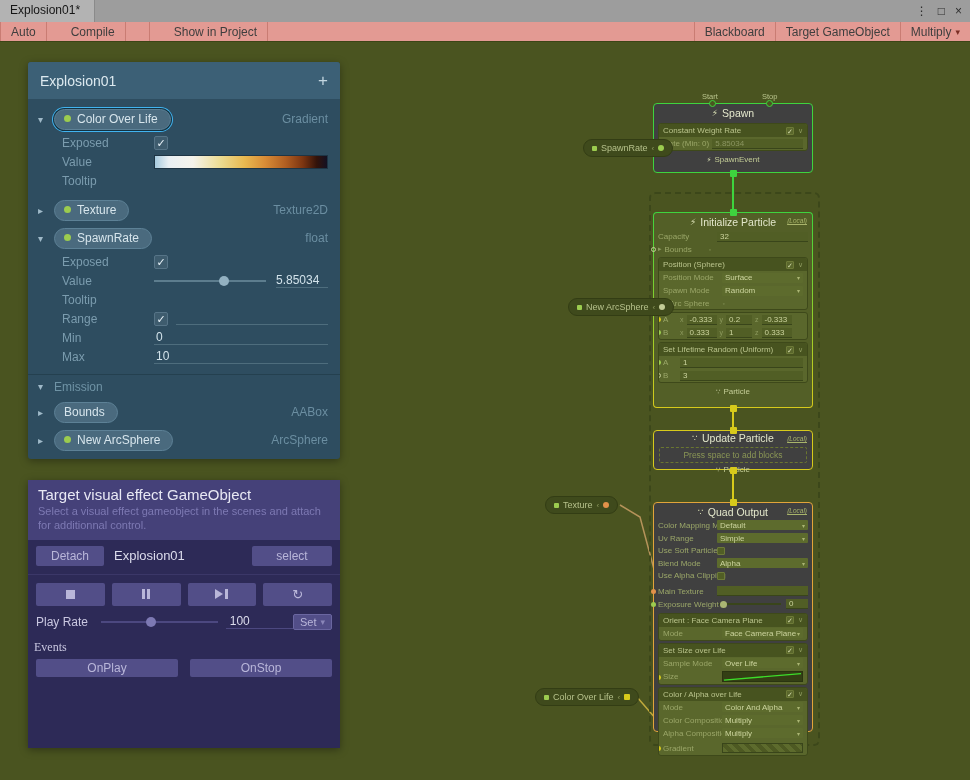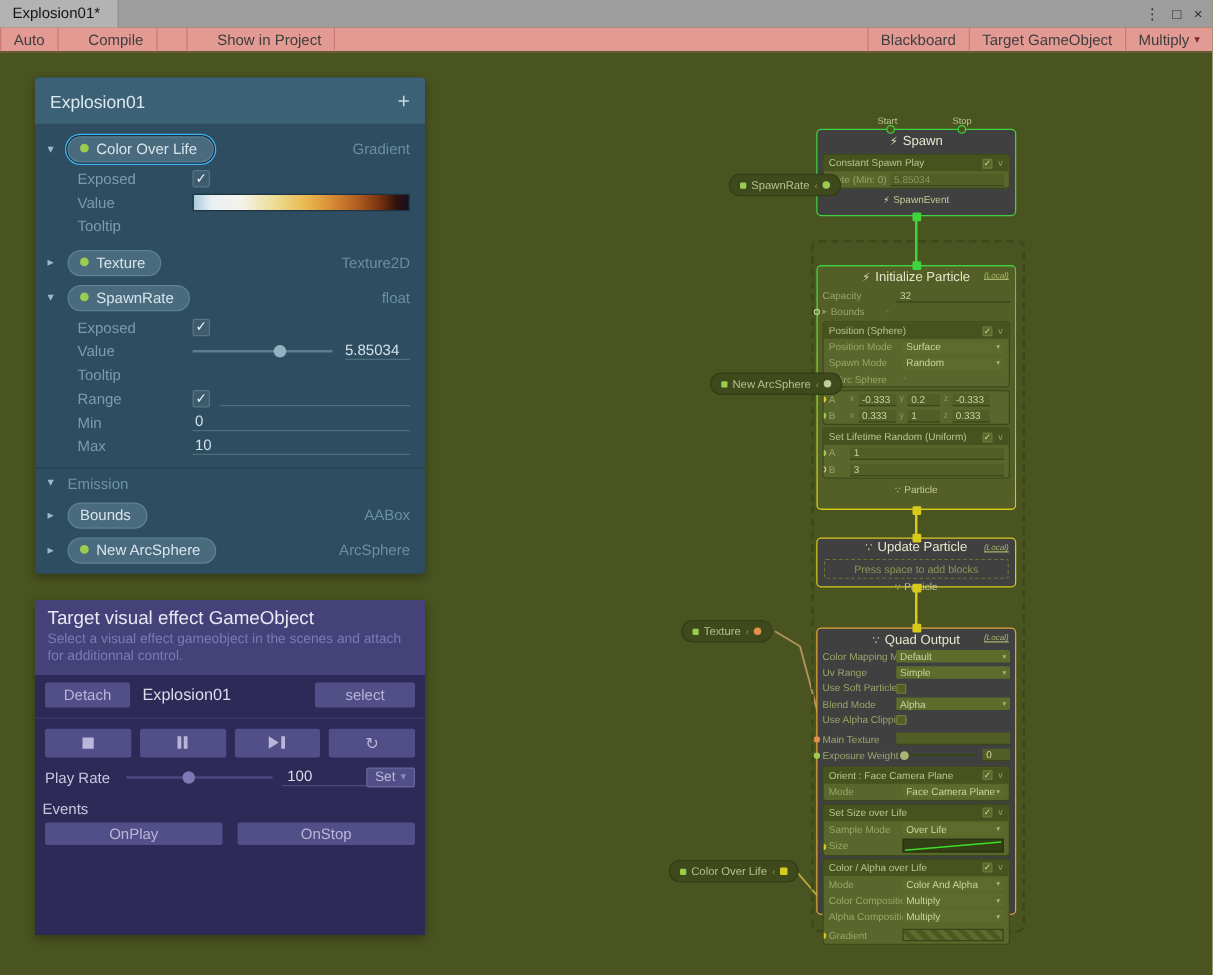--- a/index.html
+++ b/index.html
@@ -61,21 +61,21 @@
   .i-stop { width:9px; height:9px; background:#b9b6d9; }
   .i-bar { width:3px; height:10px; background:#b9b6d9; }
   .i-tri { width:0; height:0; border-left:8px solid #b9b6d9; border-top:5px solid transparent; border-bottom:5px solid transparent; }
   .i-loop { color:#b9b6d9; font-size:13px; line-height:1; }
   .rate-row { display:flex; align-items:center; padding:4px 8px 2px 4px; }
   .rate-lbl { color:#c9c7e0; font-size:12px; width:62px; padding-left:4px; }
   .rate-track { width:118px; height:2px; background:#4c4880; position:relative; margin:0 8px; }
   .rate-handle { position:absolute; top:-4px; width:10px; height:10px; border-radius:50%; background:#7d79b3; }
   .rate-val { width:68px; color:#dcdcec; font-size:12px; border-bottom:1px solid #4c4880; padding-left:4px; }
   .set-btn { margin-left:auto; background:#524e88; border:1px solid #6a66a0; border-radius:2px; color:#b9b6d9; font-size:11px; padding:1px 6px; display:flex; gap:4px; align-items:center; }
-  .ev-lbl { color:#c9c7e0; font-size:12px; padding:8px 8px 2px 6px; }
+  .ev-lbl { color:#c9c7e0; font-size:12px; padding:8px 8px 2px 6px;font-family:Liberation Serif, serif; }
   .ev-row { display:flex; gap:12px; padding:2px 8px; }
   .ev-btn { flex:1; height:18px; background:#524e88; border-radius:2px; color:#b9b6d9; font-size:12px; text-align:center; line-height:18px; }
 
   
   svg.edges { position:absolute; left:0; top:0; pointer-events:none; }
   .sys-bound { position:absolute; left:649px; top:192px; width:171px; height:554px; border:2px dashed #3c471a; border-radius:6px; }
 
   .node { position:absolute; background:#404040; border-radius:4px; font-size:8px; }
   .nb-green { border:1.5px solid #3ed43e; }
   .nb-yellow { border:1.5px solid #d7ca1b; }
@@ -167,21 +167,21 @@
     <span class="top-lbl" style="left:48px; top:-12px;">Start</span>
     <span class="top-lbl" style="left:108px; top:-12px;">Stop</span>
     <span class="port-ring" style="left:55px; top:-4px;"></span>
     <span class="port-ring" style="left:112px; top:-4px;"></span>
     <div class="n-title">
       <span class="n-icon">⚡</span>
       <span>Spawn</span>
     </div>
     <div class="blk">
       <div class="blk-h">
-        <span>Constant Spawn Play</span>
+        <span>Constant Weight Rate</span>
         <span class="mini">✓</span>
         <span class="col">∨</span>
       </div>
       <div class="nrow">
         <span class="lport lp-green" style="top:4px;"></span>
         <span class="nlb">Rate (Min: 0)</span>
         <span class="fld flex dim">5.85034</span>
       </div>
     </div>
     <div class="out-row">

